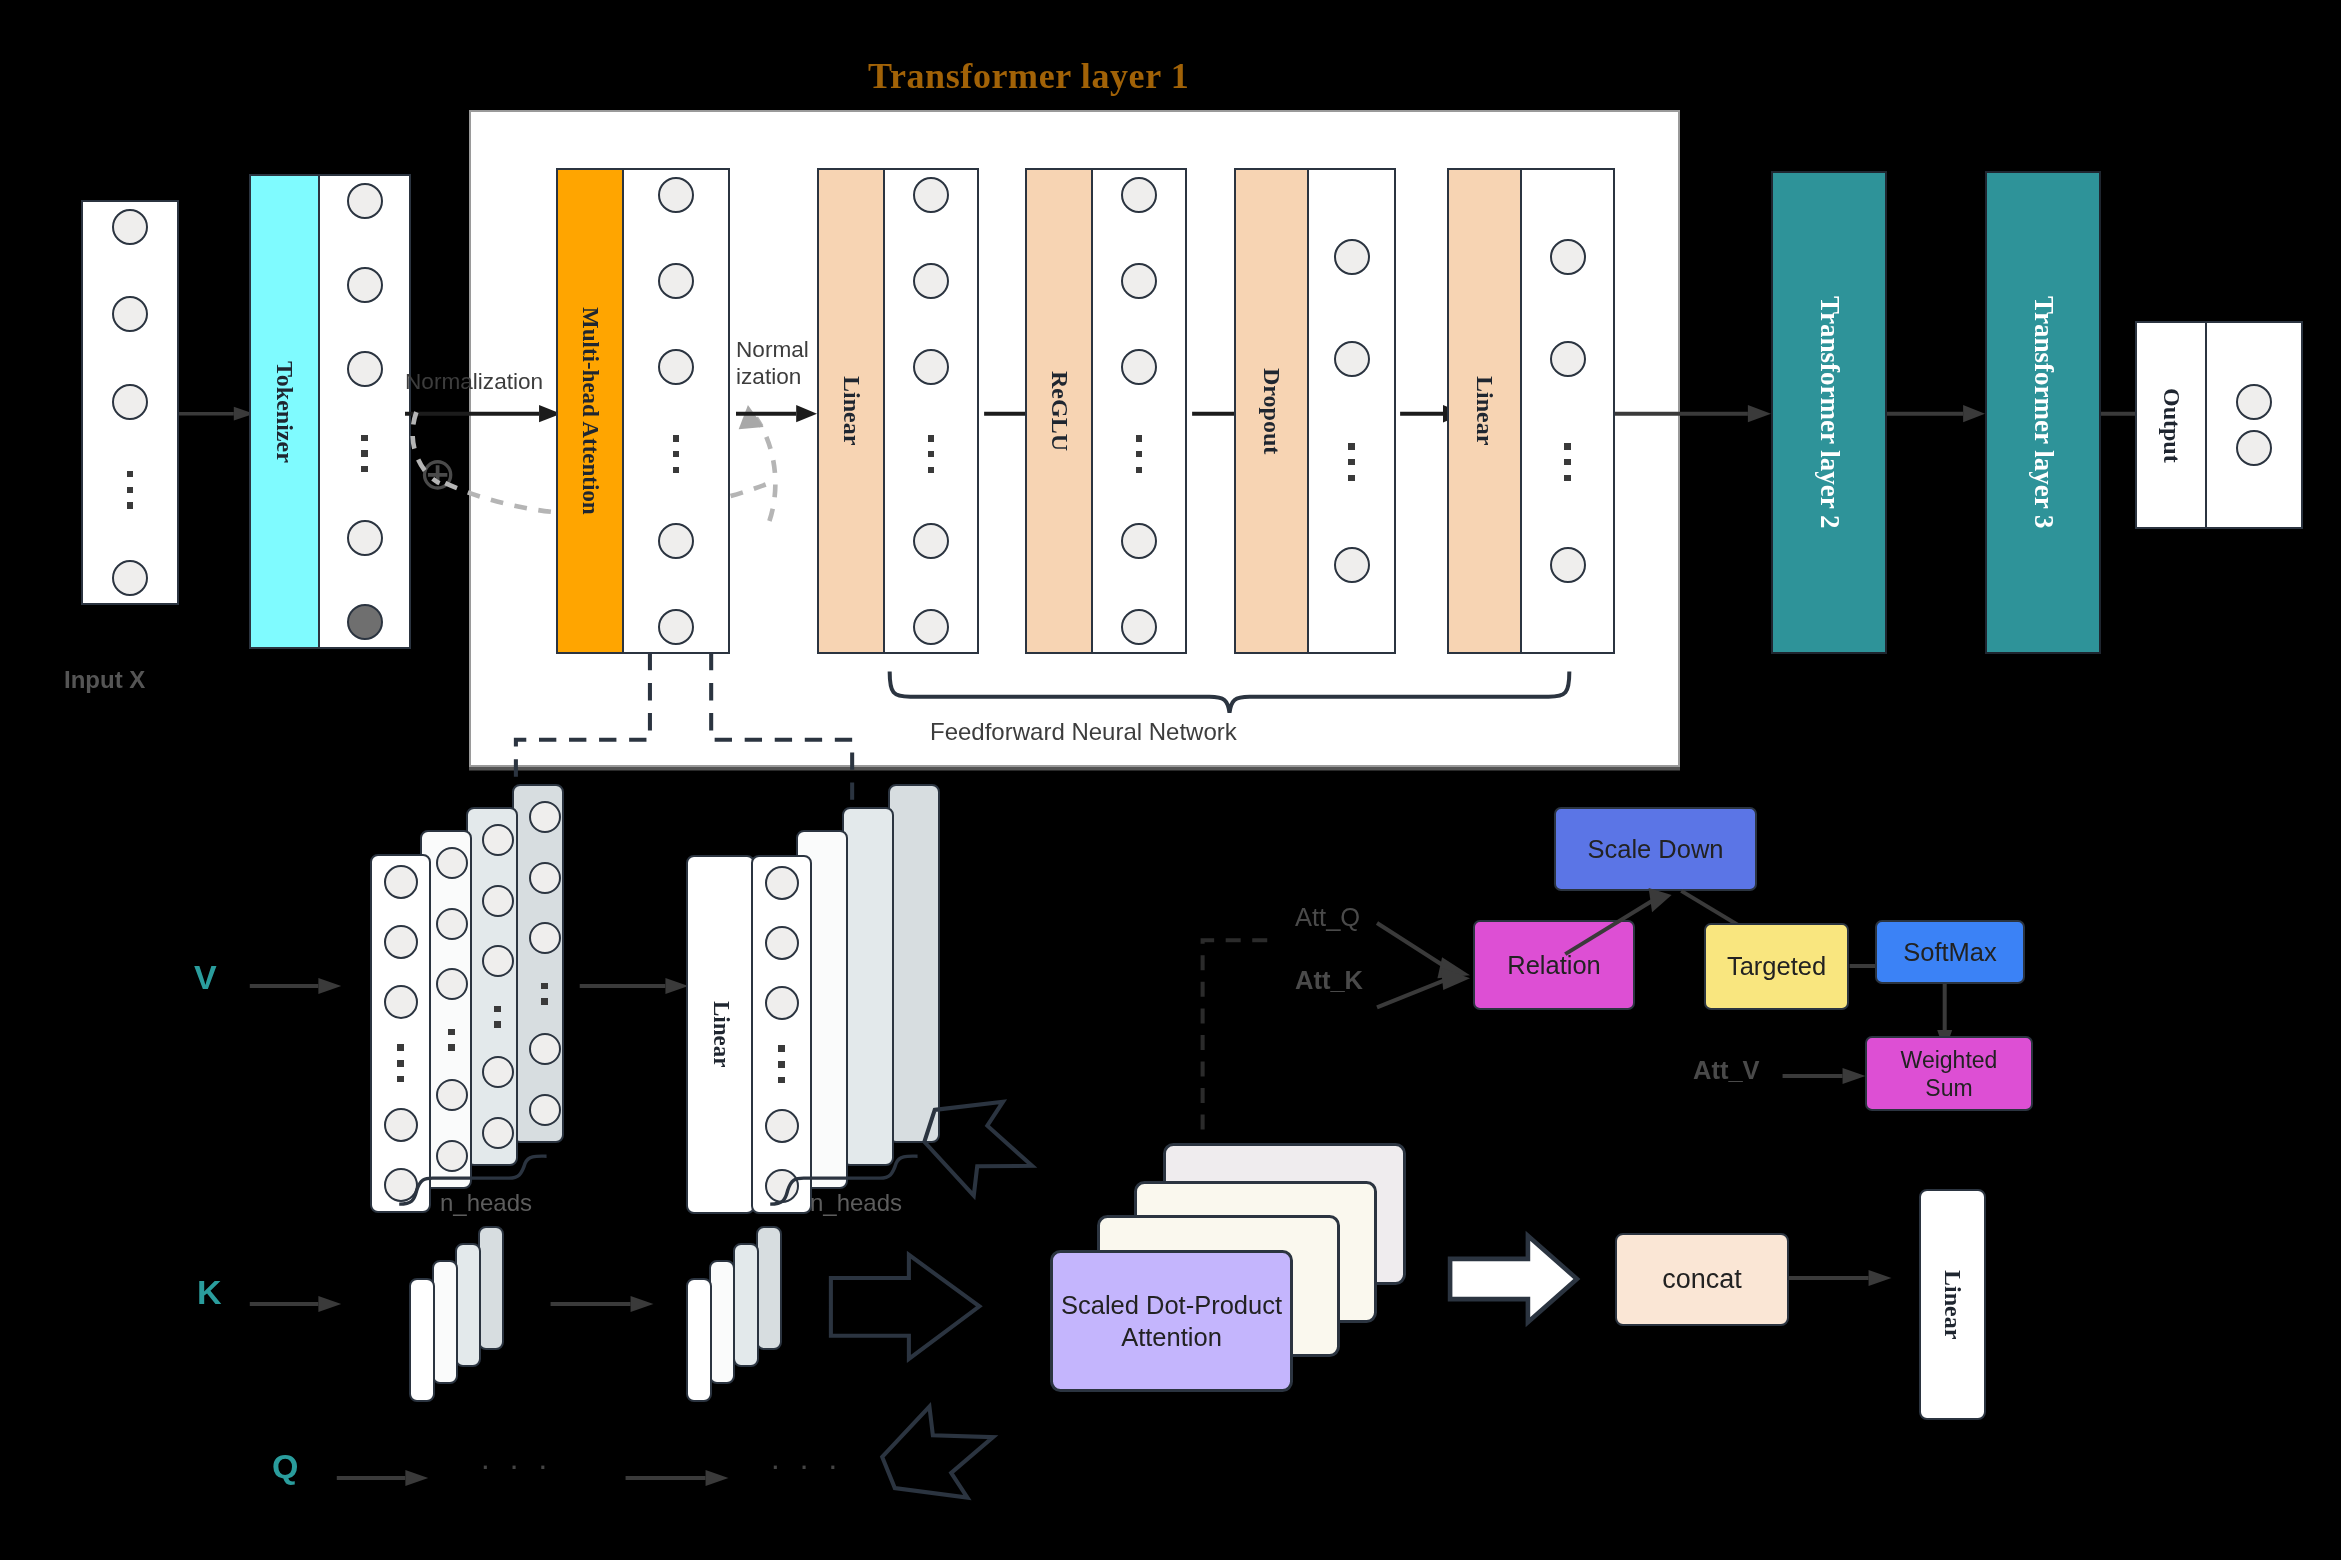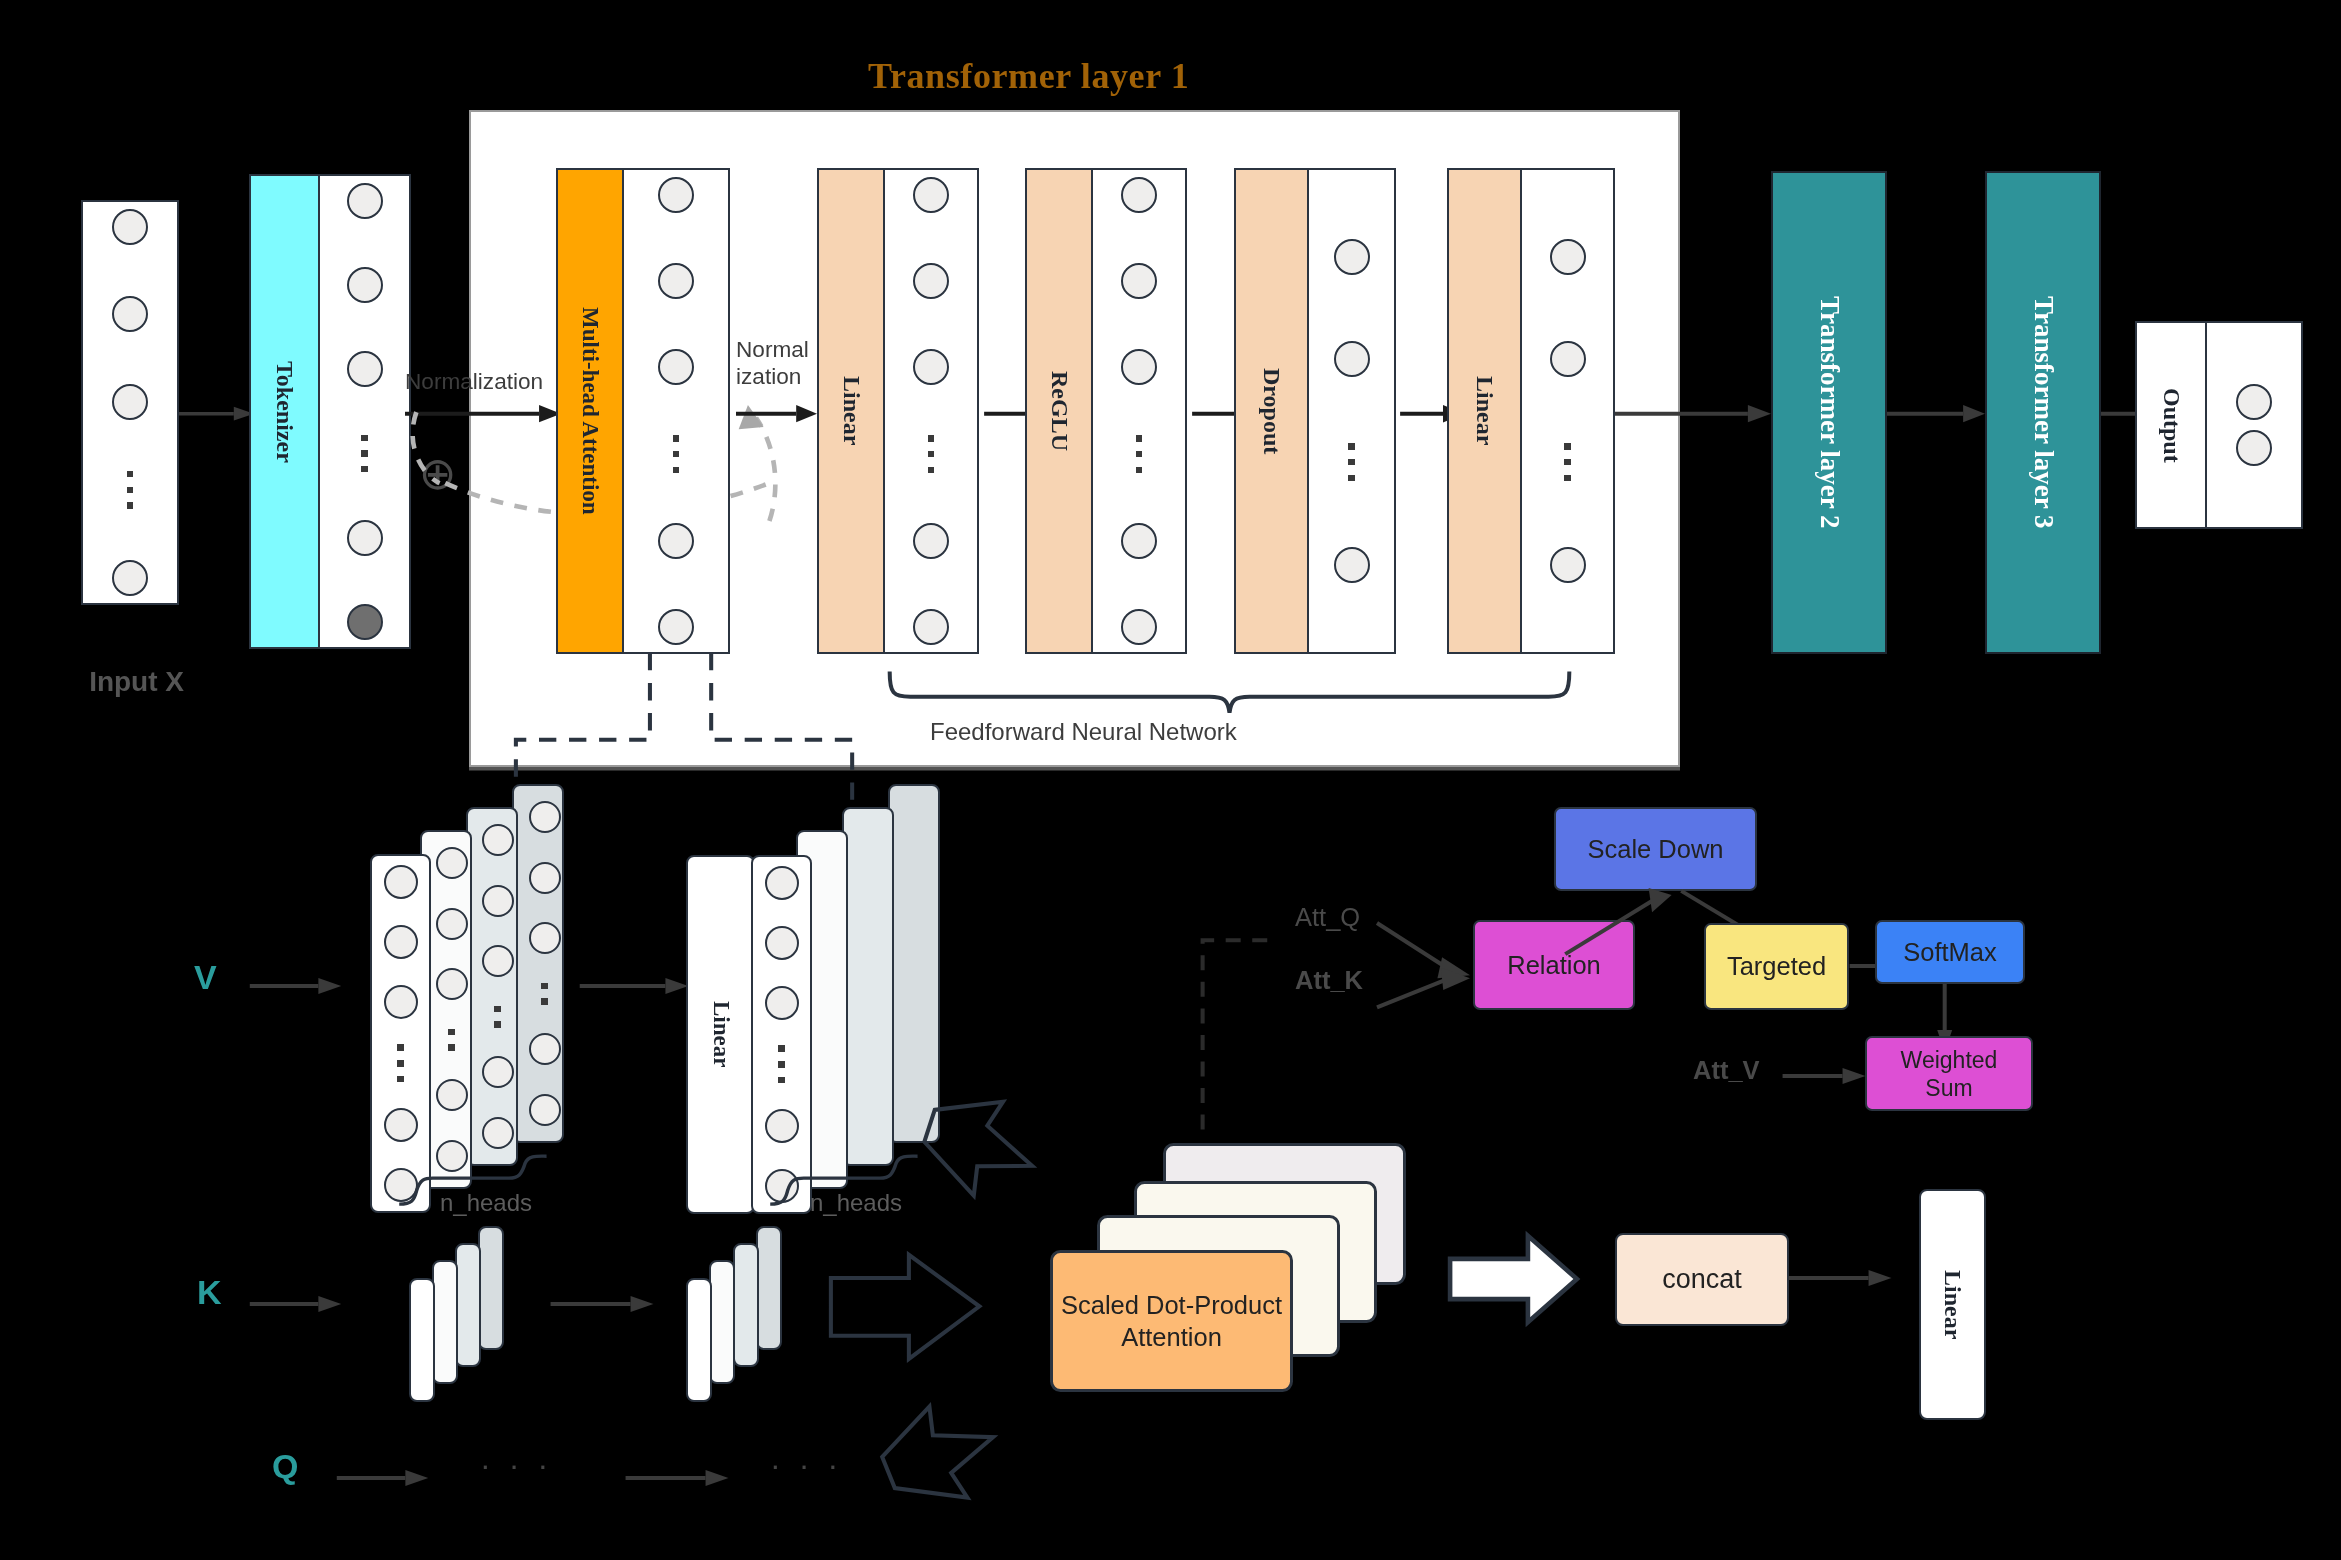--- a/index.html
+++ b/index.html
@@ -47,21 +47,21 @@
     <div class="circ"></div>
     <div class="circ"></div>
     <div class="dots">
       <div class="dot"></div>
         <div class="dot"></div>
         <div class="dot"></div>
     </div>
     <div class="circ"></div>
   </div>
 </div>
-<div class="abs" style="left:80px;top:666px;width:104px;text-align:right;font-size:28px;font-weight:bold;color:#555;">Input X</div>
+<div class="abs" style="left:64px;top:666px;width:104px;text-align:left;font-size:24px;font-weight:bold;color:#555;">Input X</div>
 
 <svg class="abs" style="left:179px;top:405px;width:75px;height:17.4px;" viewBox="0 0 130 30" width="75" height="17.4">
   <line x1="0" y1="15" x2="95" y2="15" stroke="#3a3a3a" stroke-width="6"></line>
   <polygon points="95,3 130,15 95,27" fill="#3a3a3a"></polygon>
 </svg>
 
 <div class="abs colwrap" style="left:249px;top:174px;width:162px;height:475px;">
   <div class="tint" style="width:67px;background:#7ffbff;">
     <div class="vlabel" style="font-size:24px;color:#1f2630;">Tokenizer</div>
   </div>
@@ -387,21 +387,21 @@
 </svg>
 <div class="abs nheads" style="left:770px;top:1447px;font-size:32px;letter-spacing:4.6px;color:#444;">· · ·</div>
 
 <svg class="abs" style="left:880px;top:1400px;width:145px;height:116px;" viewBox="0 0 250 200" width="145" height="116">
   <polygon points="10,60 118,10 105,58 200,100 110,130 120,180 10,118" transform="rotate(-22 105 95)" fill="none" stroke="#2b3440" stroke-width="7"></polygon>
 </svg>
 
 <div class="stackcard" style="left:1163px;top:1143px;width:243px;height:142px;background:#efecee;"></div>
 <div class="stackcard" style="left:1134px;top:1181px;width:243px;height:142px;background:#faf8ee;"></div>
 <div class="stackcard" style="left:1097px;top:1215px;width:243px;height:142px;background:#faf8ee;"></div>
-<div class="stackcard rbox" style="left:1050px;top:1250px;width:243px;height:142px;background:#fdba74;border-radius:10.4px;
+<div class="stackcard rbox" style="left:1050px;top:1250px;width:243px;height:142px;background:#c4b5fd;border-radius:10.4px;
             font-size:25.5px;line-height:32px;">
   <span>Scaled Dot-Product Attention</span>
 </div>
 
 <svg class="abs" style="left:1447px;top:1230px;width:133px;height:98px;" viewBox="0 0 230 170" width="133" height="98">
   <polygon points="5,50 140,50 140,10 225,85 140,160 140,120 5,120" fill="#ffffff" stroke="#2b3440" stroke-width="8"></polygon>
 </svg>
 
 <div class="abs rbox" style="left:1615px;top:1233px;width:174px;height:93px;background:#fae6d5;border-radius:8px;font-size:27px;">
   <span>concat</span>

